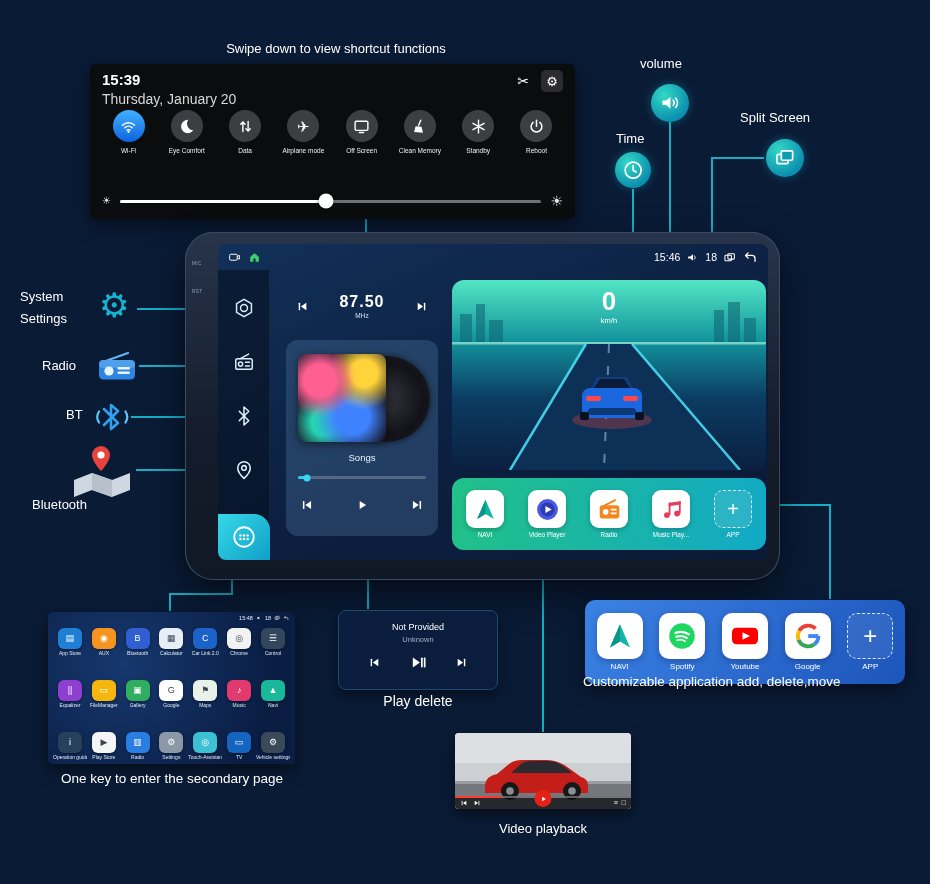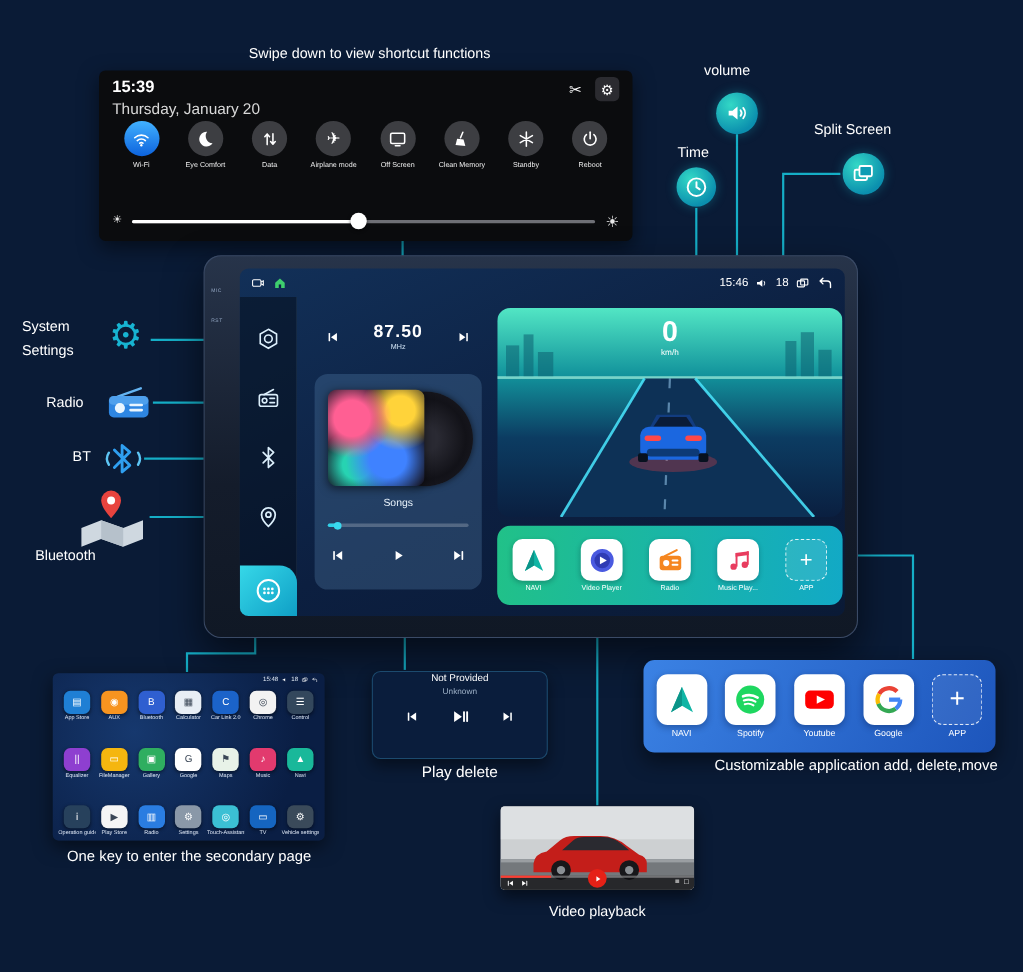--- a/index.html
+++ b/index.html
@@ -31,21 +31,21 @@
 
 .circle-ico{position:absolute;border-radius:50%;background:radial-gradient(circle at 35% 30%,#33d8c6,#0b8fae 72%);display:flex;align-items:center;justify-content:center;box-shadow:0 0 10px rgba(20,190,210,.35)}
 .circle-ico svg{width:62%;height:62%}
 .ico-volume{left:651px;top:84px;width:38px;height:38px}
 .ico-time{left:615px;top:152px;width:36px;height:36px}
 .ico-split{left:766px;top:139px;width:38px;height:38px}
 .cap-volume{left:640px;top:56px}
 .cap-time{left:616px;top:131px}
 .cap-split{left:740px;top:110px}
 
-.unit{position:absolute;left:185px;top:232px;width:595px;height:348px;border-radius:16px;background:linear-gradient(180deg,#27344a,#141c2b 60%,#101825);box-shadow:inset 0 0 0 1px #3a4a66,0 14px 34px rgba(0,0,0,.55)}
+.unit{position:absolute;left:185px;top:232px;width:595px;height:348px;border-radius:28px;background:linear-gradient(180deg,#27344a,#141c2b 60%,#101825);box-shadow:inset 0 0 0 1px #3a4a66,0 14px 34px rgba(0,0,0,.55)}
 .bz{position:absolute;left:7px;font-size:4.5px;color:#93a6c2;letter-spacing:.5px}
 .bz-mic{top:29px}
 .bz-rst{top:57px}
 .screen{position:absolute;left:33px;top:12px;width:550px;height:316px;border-radius:8px;overflow:hidden;background:linear-gradient(155deg,#123058 0%,#0c1f40 55%,#0a1a36 100%)}
 .statusbar{position:absolute;left:0;top:0;right:0;height:26px;display:flex;align-items:center;padding:0 10px;gap:7px}
 .st-ic{display:inline-flex}
 .st-ic svg{width:13px;height:13px;display:block}
 .st-right{margin-left:auto;display:flex;align-items:center;gap:6px;color:#fff;font-size:10.5px}
 .st-right .back svg{width:16px;height:16px}
 .sidebar{position:absolute;left:0;top:26px;bottom:0;width:52px;background:rgba(6,14,28,.55);border-right:1px solid rgba(130,170,210,.1)}
@@ -97,35 +97,35 @@
 .sec-status{position:absolute;top:3px;right:6px;display:flex;align-items:center;gap:3px;color:#e8f0fa;font-size:5.5px}
 .sec-status svg{width:6px;height:6px;display:block}
 .sec-grid{position:absolute;left:5px;right:5px;top:16px;bottom:4px;display:grid;grid-template-columns:repeat(7,1fr);align-content:space-between;row-gap:3px}
 .sapp{text-align:center}
 .sapp-tile{width:24px;height:21px;border-radius:6px;margin:0 auto;display:flex;align-items:center;justify-content:center;font-size:9px;color:#fff;box-shadow:0 1px 3px rgba(0,0,0,.4);line-height:1}
 .sapp-tile.dark{color:#3a4656}
 .sapp-label{margin-top:1px;font-size:5px;color:#dfe8f6;white-space:nowrap;overflow:hidden;max-width:34px;margin-left:auto;margin-right:auto}
 .cap-secondary{left:36px;top:771px;width:272px;text-align:center;font-size:13.5px}
 
 .musicpanel{position:absolute;left:338px;top:610px;width:160px;height:80px;background:#0a1d3c;border:1px solid #1c4a6e;border-radius:8px;box-shadow:0 6px 14px rgba(0,0,0,.45)}
-.mp-title{text-align:center;font-size:9px;color:#fff}
+.mp-title{margin-top:11px;text-align:center;font-size:9px;color:#fff}
 .mp-sub{margin-top:3px;text-align:center;font-size:7.5px;color:#9fb2c8}
 .mp-ctl{margin-top:10px;display:flex;justify-content:space-evenly;align-items:center}
 .mp-ctl svg{width:13px;height:13px;display:block}
 .mp-ctl .big svg{width:17px;height:17px}
 .cap-playmusic{left:338px;top:693px;width:160px;text-align:center;font-size:14px}
 
 .appspanel{position:absolute;left:585px;top:600px;width:320px;height:84px;border-radius:10px;background:linear-gradient(120deg,#3b82e4,#1d55bb);display:flex;align-items:center;justify-content:space-evenly;box-shadow:0 8px 18px rgba(0,0,0,.45)}
 .papp{text-align:center;width:56px}
 .papp-tile{width:46px;height:46px;border-radius:10px;background:#fff;margin:0 auto;display:flex;align-items:center;justify-content:center;box-shadow:0 2px 6px rgba(0,20,60,.3)}
 .papp-tile svg{width:30px;height:30px;display:block}
 .papp-tile.addtile{background:rgba(255,255,255,.08);border:1.8px dashed rgba(255,255,255,.85);box-shadow:none}
 .papp-tile.addtile .plus{font-size:24px}
 .papp-label{margin-top:3px;font-size:8px;color:#fff;white-space:nowrap}
-.cap-custom{left:583px;top:688px;width:324px;text-align:right;font-size:13.5px}
+.cap-custom{left:583px;top:674px;width:324px;text-align:left;font-size:13.5px}
 
 .videoplayer{position:absolute;left:455px;top:733px;width:176px;height:76px;border-radius:4px;overflow:hidden;background:#9aa0a6;box-shadow:0 6px 14px rgba(0,0,0,.5)}
 .videoplayer > svg{position:absolute;inset:0;width:100%;height:100%}
 .vbar{position:absolute;left:0;right:0;bottom:0;height:13px;background:rgba(10,10,12,.72);display:flex;align-items:center;gap:5px;padding:0 5px}
 .vprog{position:absolute;left:0;right:0;top:0;height:2px;background:rgba(255,255,255,.35)}
 .vfill{position:absolute;left:0;top:0;bottom:0;width:26%;background:#ff3b30}
 .v-ic{color:#fff;font-size:7px;line-height:1;display:inline-flex}
 .v-ic svg{width:8px;height:8px;display:block}
 .v-right{margin-left:auto;display:flex;gap:4px;align-items:center}
 .vplay{position:absolute;left:50%;bottom:2px;transform:translateX(-50%);width:17px;height:17px;border-radius:50%;background:#e62117;display:flex;align-items:center;justify-content:center}

